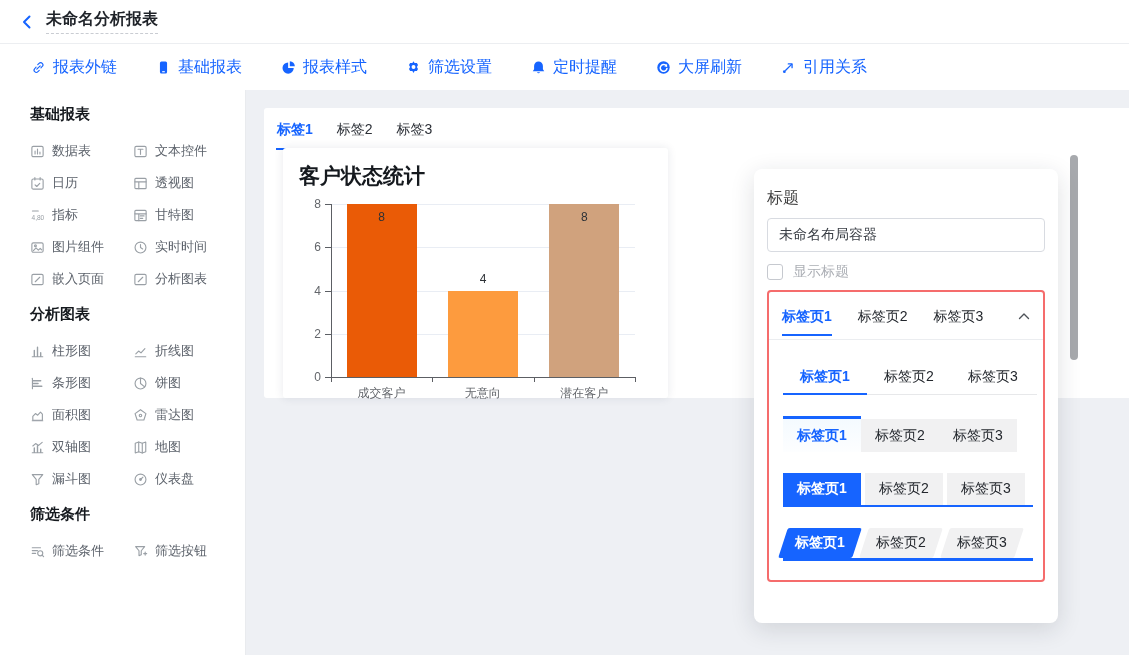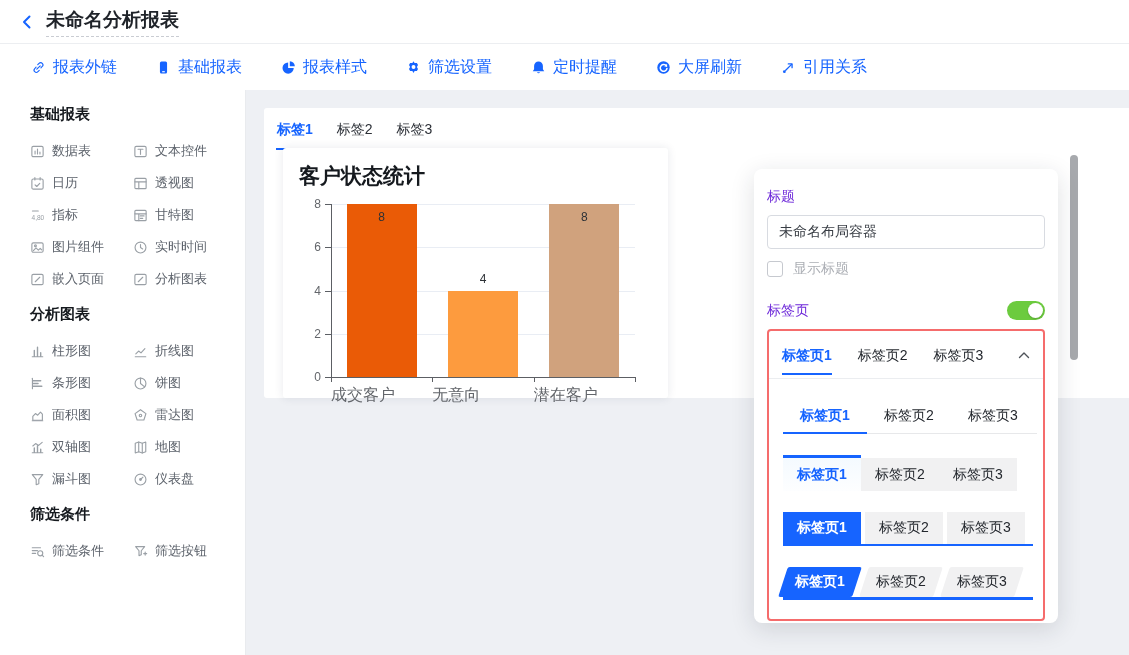--- a/index.html
+++ b/index.html
@@ -8,21 +8,21 @@
     font-family: "Liberation Sans","DejaVu Sans",sans-serif;
     background:#eef0f4; color:#1f2329; position:relative; overflow:hidden;
     font-size:14px;
   }
   svg { display:block; }
 
   
   .header { position:absolute; top:0; left:0; width:1129px; height:44px;
     background:#fff; border-bottom:1px solid #eceef1; display:flex; align-items:center; padding:0 16px; z-index:5;}
   .back-btn { width:22px; height:22px; display:flex; align-items:center; justify-content:center; cursor:pointer; }
-  .doc-title { font-size:19px; font-weight:600; margin-left:8px; padding-bottom:3px;
+  .doc-title { font-size:16px; font-weight:600; margin-left:8px; padding-bottom:3px;
     border-bottom:1px dashed #c9ccd2;text-align:center; }
 
   
   .toolbar { position:absolute; top:44px; left:0; width:1129px; height:46px;
     background:#fff; display:flex; align-items:center; padding-left:30px; gap:38px; z-index:4;}
   .tb-item { display:flex; align-items:center; gap:7px; color:#1664ff; cursor:pointer; white-space:nowrap; }
   .tb-item .ticon { width:16px; height:16px; display:flex; align-items:center; justify-content:center; color:#1664ff; }
   .tb-item .tlabel { font-size:16px; }
 
   
@@ -49,30 +49,30 @@
   .chart-title { font-size:21px; font-weight:700; padding:14px 16px 0; color:#15191e;}
   .plot { position:absolute; left:48px; top:56px; width:304px; height:173px; }
   .gridline { position:absolute; left:0; width:304px; height:1px; background:#e9edf4; }
   .y-axis { position:absolute; left:0; top:0; width:1px; height:174px; background:#5c5f64; }
   .x-axis { position:absolute; left:0; top:173px; width:304px; height:1px; background:#5c5f64; }
   .ytick { position:absolute; left:-6px; width:6px; height:1px; background:#5c5f64; }
   .ytick-label { position:absolute; left:-34px; width:24px; text-align:right; font-size:12px; color:#63666b; }
   .xtick { position:absolute; width:1px; height:5px; top:173px; background:#5c5f64; }
   .bar { position:absolute; width:70px; }
   .bar-label { position:absolute; width:70px; text-align:center; font-size:12px; color:#2d3136; }
-  .cat-label { position:absolute; top:181px; width:101px; text-align:left; font-size:16px; color:#63666b; }
+  .cat-label { position:absolute; top:181px; width:101px; text-align:center; font-size:12px; color:#63666b; }
 
   
   .scroll-thumb { position:absolute; left:1070px; top:155px; width:8px; height:205px;
     background:#a7a9ad; border-radius:4px; z-index:2; cursor:pointer;}
 
   
   .panel { position:absolute; left:754px; top:169px; width:304px; height:454px;
     background:#fff; border-radius:8px; box-shadow:0 6px 24px rgba(26,34,52,.14); padding:0 13px; z-index:6;}
-  .p-label { margin-top:19px; font-size:14px; font-weight:500; color:#6d28d9; }
+  .p-label { margin-top:19px; font-size:16px; font-weight:500; color:#404040; }
   .p-input { margin-top:9px; width:100%; height:34px; border:1px solid #d8dbe1; border-radius:4px;
     padding:0 11px; font-size:14px; color:#383d44; outline:none; font-family:inherit; background:#fff;}
   .cb-row { margin-top:11px; display:flex; align-items:center; gap:10px;text-align:right; }
   .cb-box { width:16px; height:16px; border:1px solid #c6c9cf; border-radius:3px; background:#fff; flex:none; cursor:pointer;}
   .cb-label { font-size:14px; color:#abaeb4; }
   .tabs-row { margin-top:23px; display:flex; align-items:center; justify-content:space-between; }
   .toggle { position:relative; width:38px; height:19px; border-radius:10px; background:#6ccb3e; cursor:pointer; flex:none;}
   .toggle .knob { position:absolute; top:2px; right:2px; width:15px; height:15px; border-radius:50%; background:#fff;
     box-shadow:0 1px 2px rgba(0,0,0,.2); }
 
@@ -452,26 +452,20 @@
 
 <div class="scroll-thumb"></div>
 
 <div class="panel">
   <div class="p-label">标题</div>
   <input class="p-input" value="未命名布局容器" style="">
   <div class="cb-row">
     <span class="cb-box"></span>
     <span class="cb-label">显示标题</span>
   </div>
-  <div class="tabs-row">
-    <span class="p-label" style="margin-top:0">标签页</span>
-    <span class="toggle">
-        <span class="knob"></span>
-      </span>
-  </div>
 
   <div class="tab-selector">
     <div class="sel-header" id="sel-header">
         <span class="sel-tab active">标签页1</span>
         <span class="sel-tab">标签页2</span>
         <span class="sel-tab">标签页3</span>
         <span class="sel-caret">
           <svg width="12" height="8" viewBox="0 0 12 8">
             <path d="M1.5 6.5 6 2l4.5 4.5" fill="none" stroke="currentColor" stroke-width="1.4" stroke-linecap="round" stroke-linejoin="round"></path>
           </svg>

